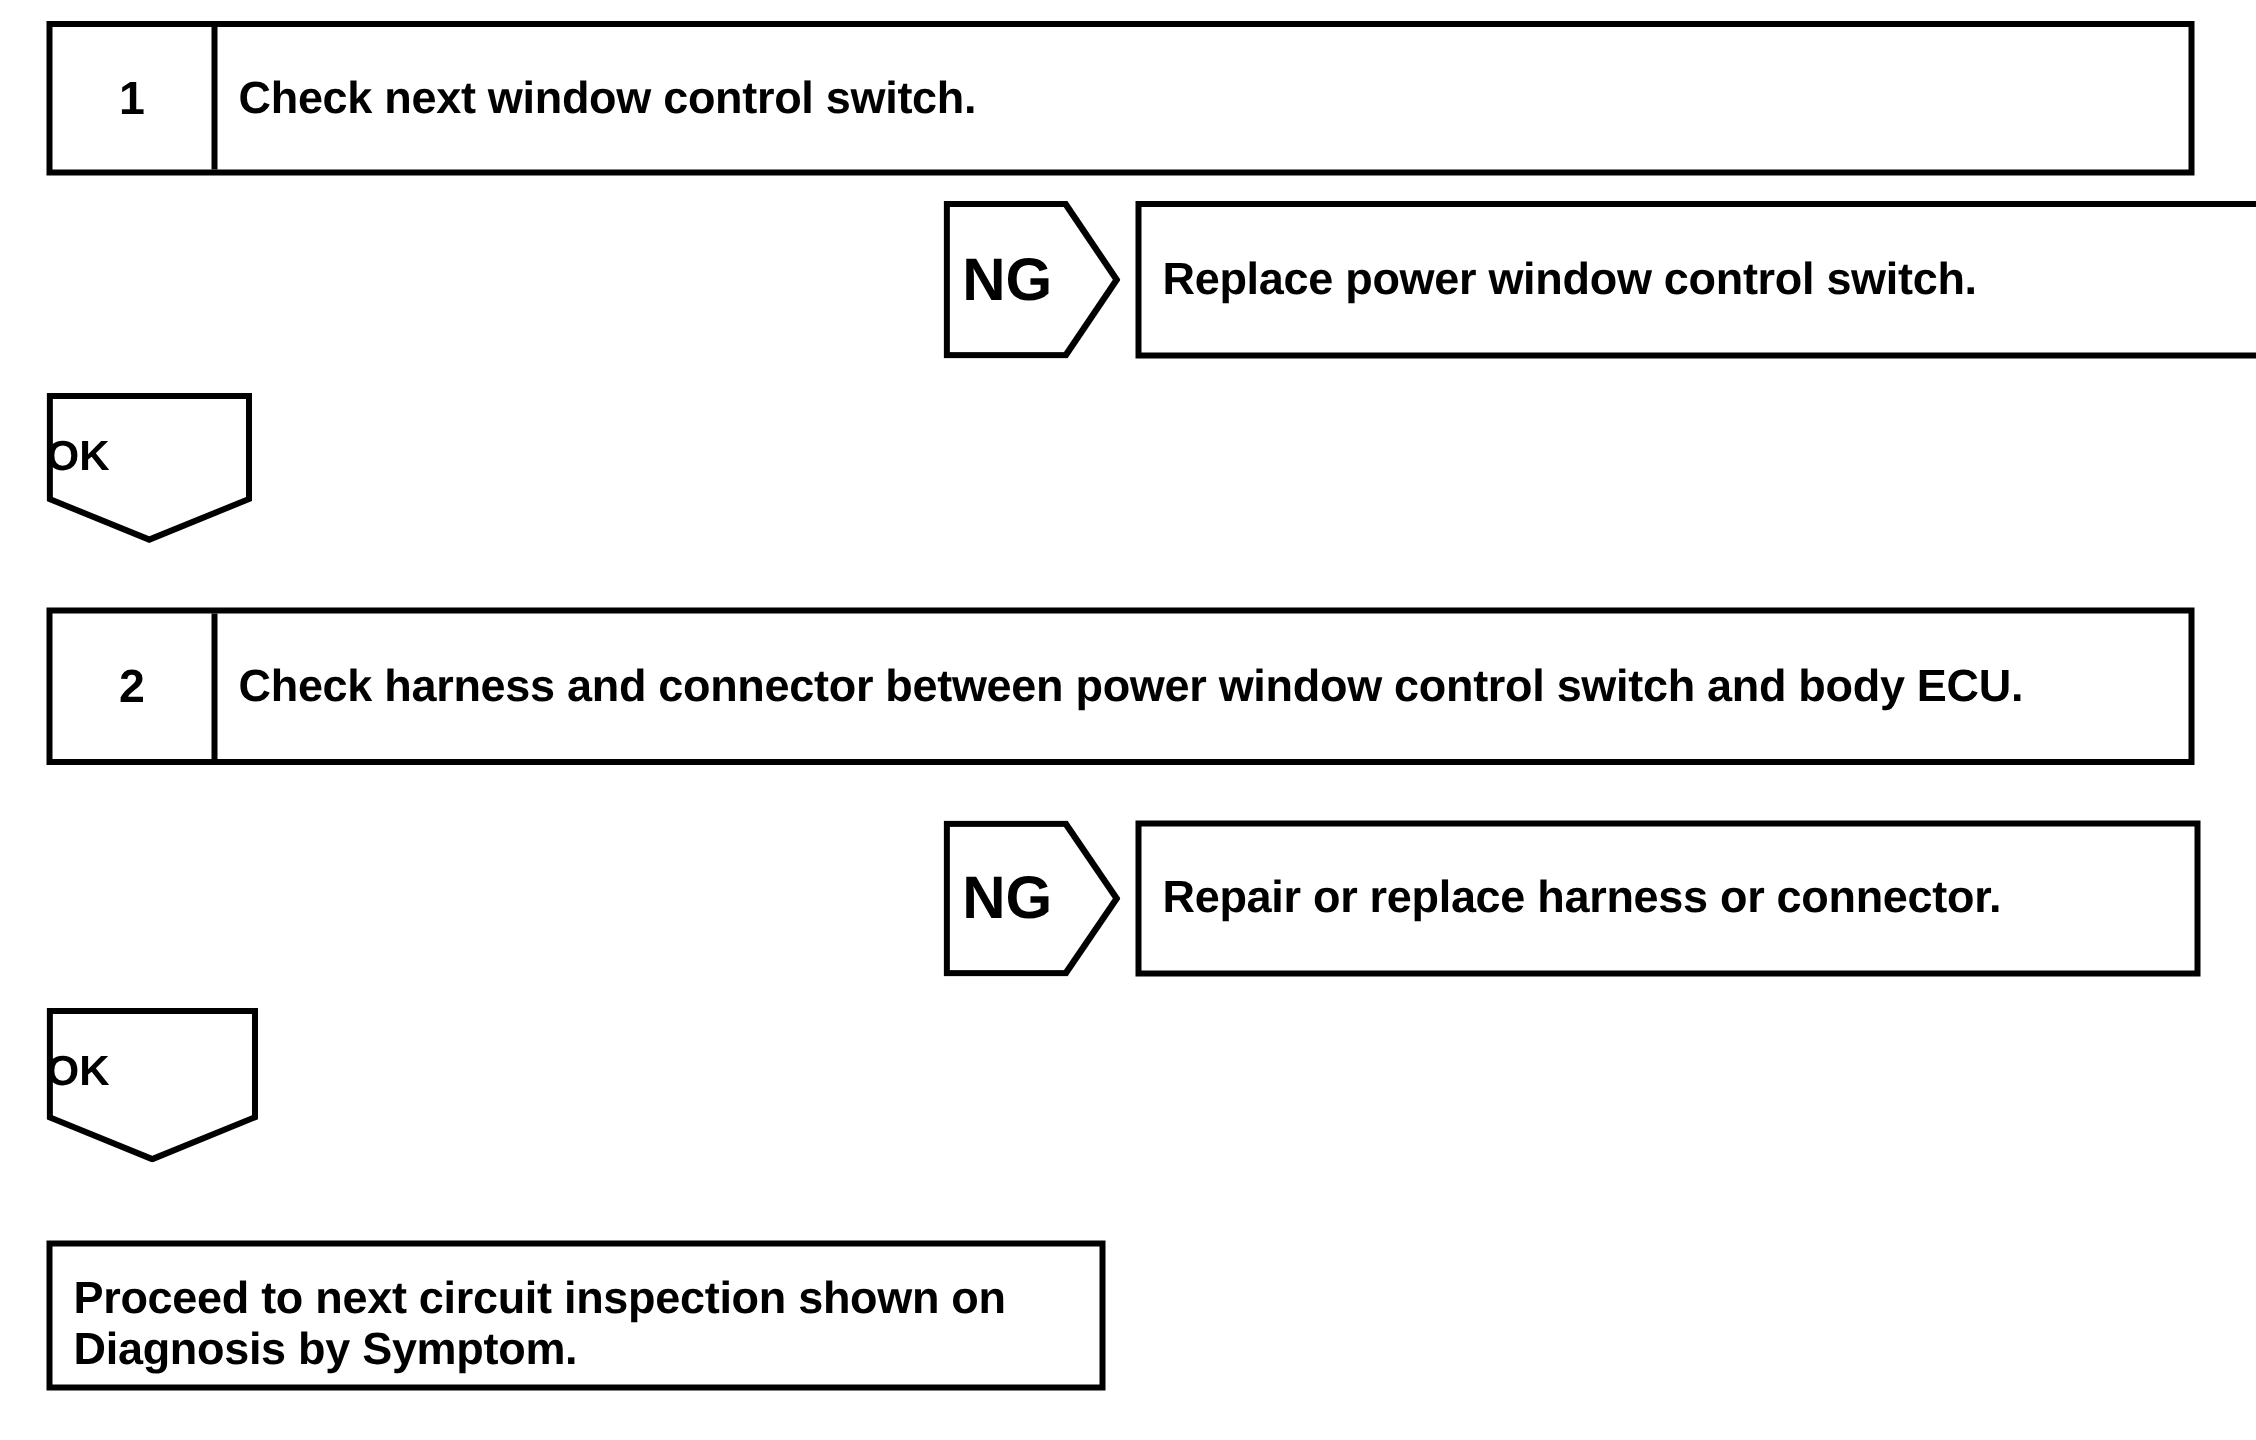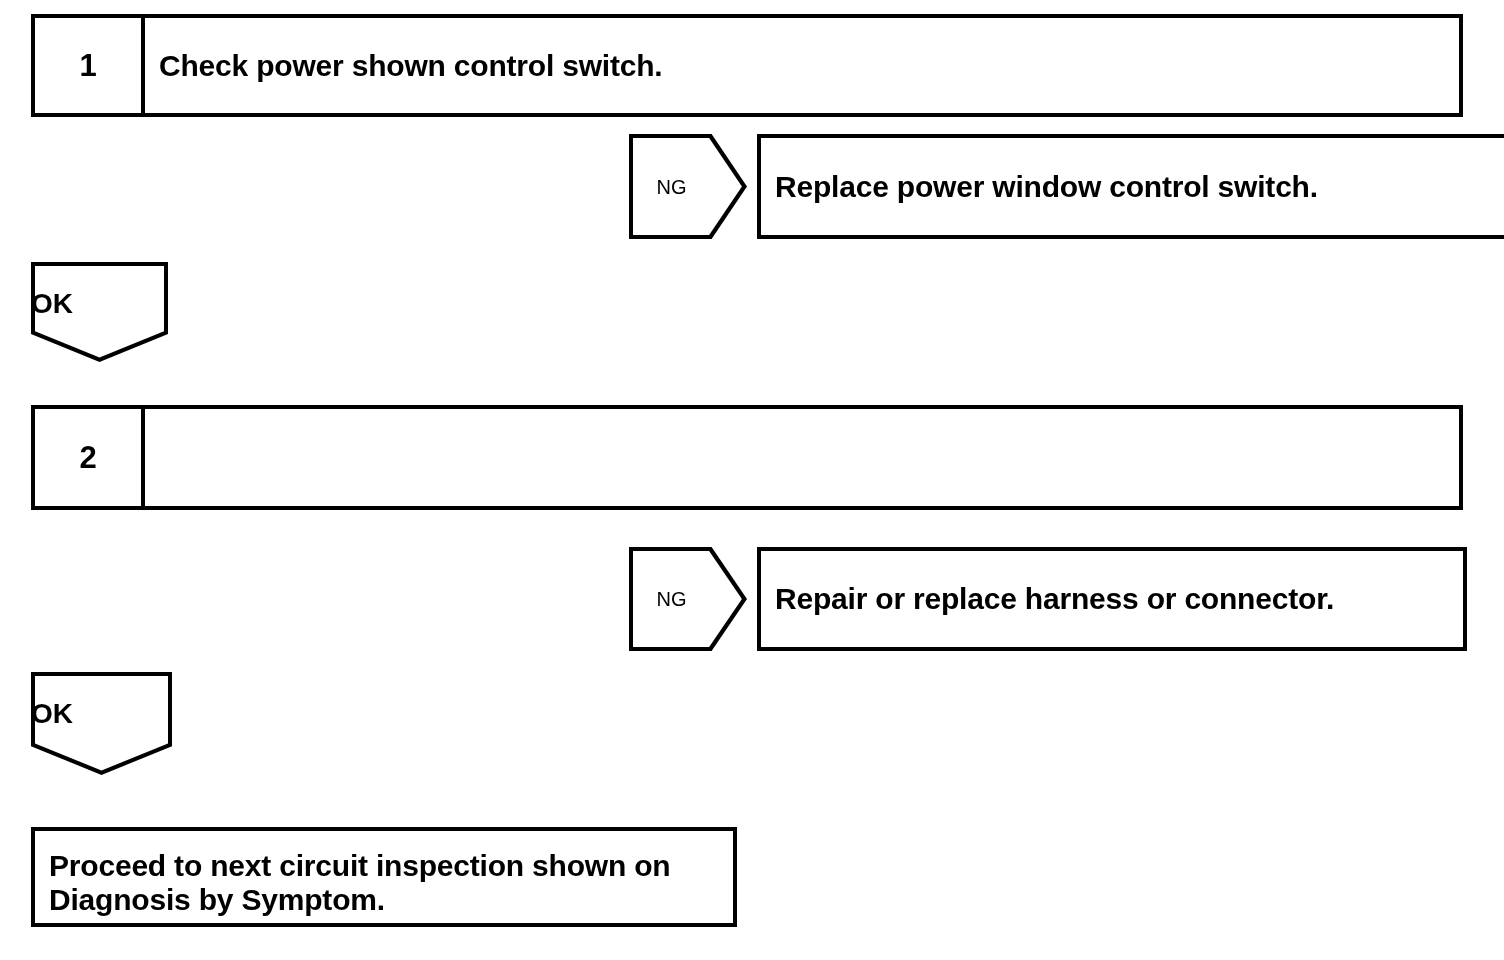--- a/index.html
+++ b/index.html
@@ -98,22 +98,22 @@
     background: #ffffff;
     clip-path: polygon(0% 0%, 69.2% 0%, 99% 50%, 69.2% 100%, 0% 100%);
   }
   .ng-label {
     position: absolute;
     left: 0;
     top: 50%;
     transform: translateY(-50%);
     width: 72%;
     text-align: center;
-    font-size: 20px;
-    font-weight: normal;
+    font-size: 40px;
+    font-weight: bold;
     color: #000000;
     line-height: 1;
     z-index: 2;
   }
 
   
   .ok-arrow {
     position: absolute;
     background: #000000;
     clip-path: polygon(0% 0%, 100% 0%, 100% 72%, 50% 100%, 0% 72%);
@@ -142,41 +142,42 @@
 </style>
 </head>
 <body>
 
 <div id="canvas">
 
   <div class="step-box" style="left:31px; top:14px; width:1432px; height:103px;">
     <div class="step-num-cell">
       <span class="step-num">1</span>
     </div>
-    <div class="step-text">Check power shown control switch.</div>
+    <div class="step-text">Check next window control switch.</div>
   </div>
 
   <div class="ng-arrow" style="left:629px; top:134px; width:118px; height:105px;">
     <div class="inner"></div>
     <span class="ng-label">NG</span>
   </div>
 
   <div class="result-box" style="left:757px; top:134px; width:828px; height:105px;">
     <div class="result-text">Replace power window control switch.</div>
   </div>
 
   <div class="ok-arrow" style="left:31px; top:262px; width:137px; height:100px;">
     <div class="inner"></div>
     <span class="ok-label">OK</span>
   </div>
 
   <div class="step-box" style="left:31px; top:405px; width:1432px; height:105px;">
     <div class="step-num-cell">
       <span class="step-num">2</span>
     </div>
+    <div class="step-text">Check harness and connector between power window control switch and body ECU.</div>
   </div>
 
   <div class="ng-arrow" style="left:629px; top:547px; width:118px; height:104px;">
     <div class="inner"></div>
     <span class="ng-label">NG</span>
   </div>
 
   <div class="result-box" style="left:757px; top:547px; width:710px; height:104px;padding-left:16px;">
     <div class="result-text">Repair or replace harness or connector.</div>
   </div>

